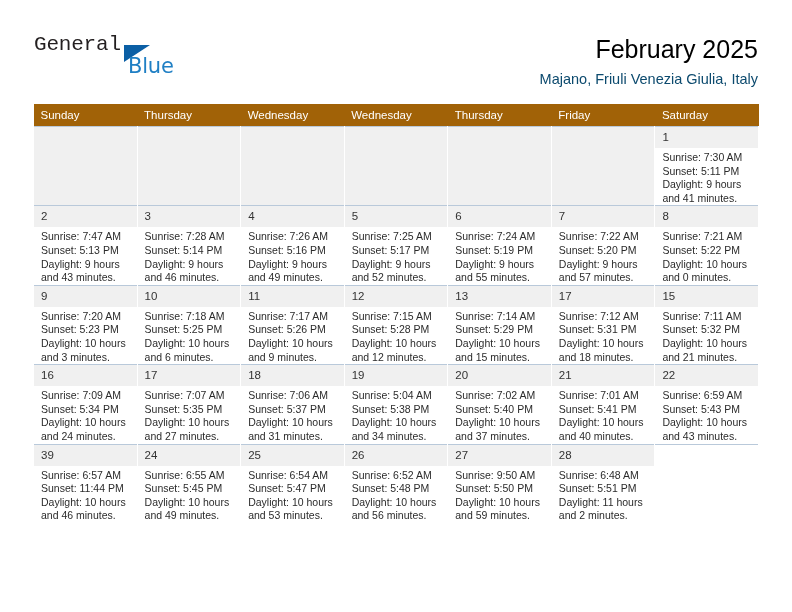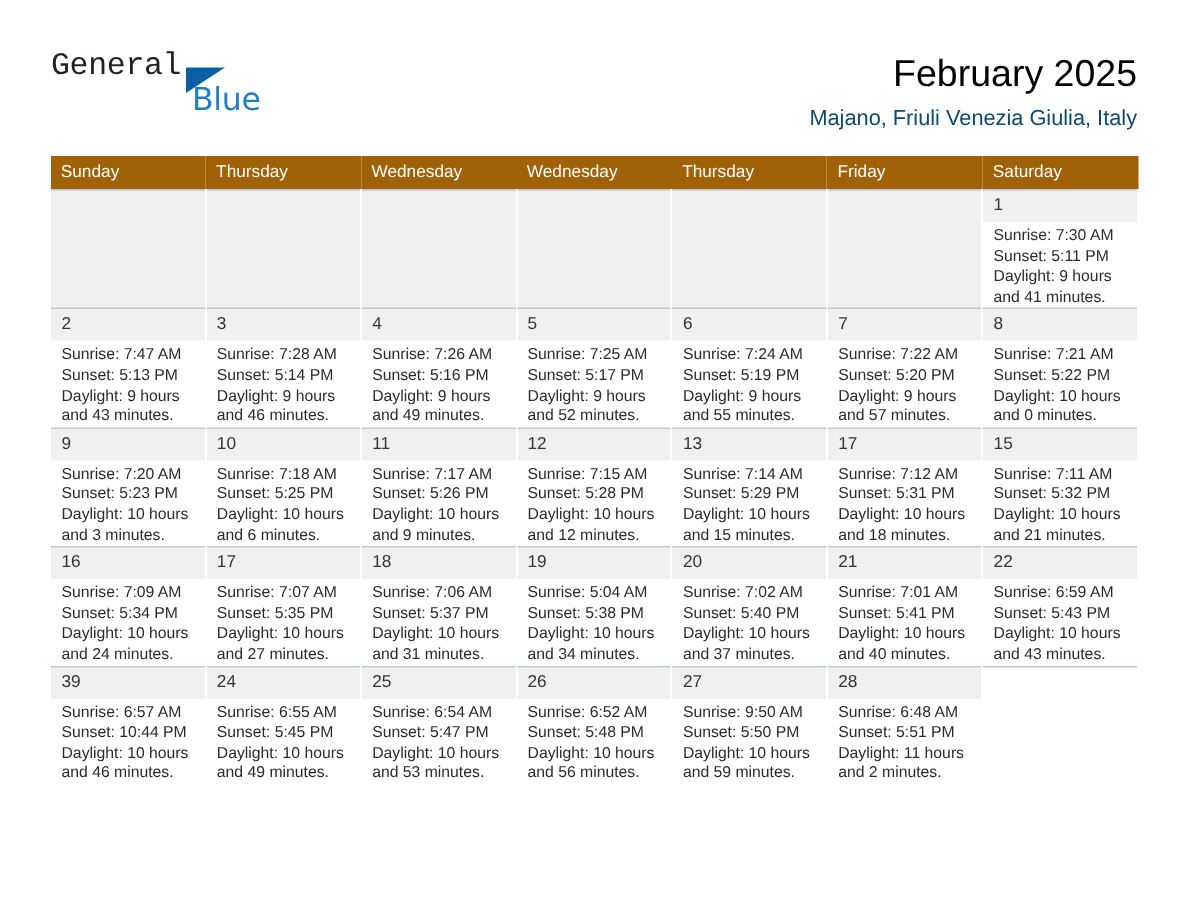--- a/index.html
+++ b/index.html
@@ -441,21 +441,21 @@
               </div>
             </div>
           </td>
         </tr>
         <tr class="week">
           <td>
             <div class="cell-inner">
               <span class="daynum">39</span>
               <div class="lines">
                 <div>Sunrise: 6:57 AM</div>
-                <div>Sunset: 10:44 PM</div>
+                <div>Sunset: 11:44 PM</div>
                 <div>Daylight: 10 hours</div>
                 <div>and 46 minutes.</div>
               </div>
             </div>
           </td>
           <td>
             <div class="cell-inner">
               <span class="daynum">24</span>
               <div class="lines">
                 <div>Sunrise: 6:55 AM</div>

